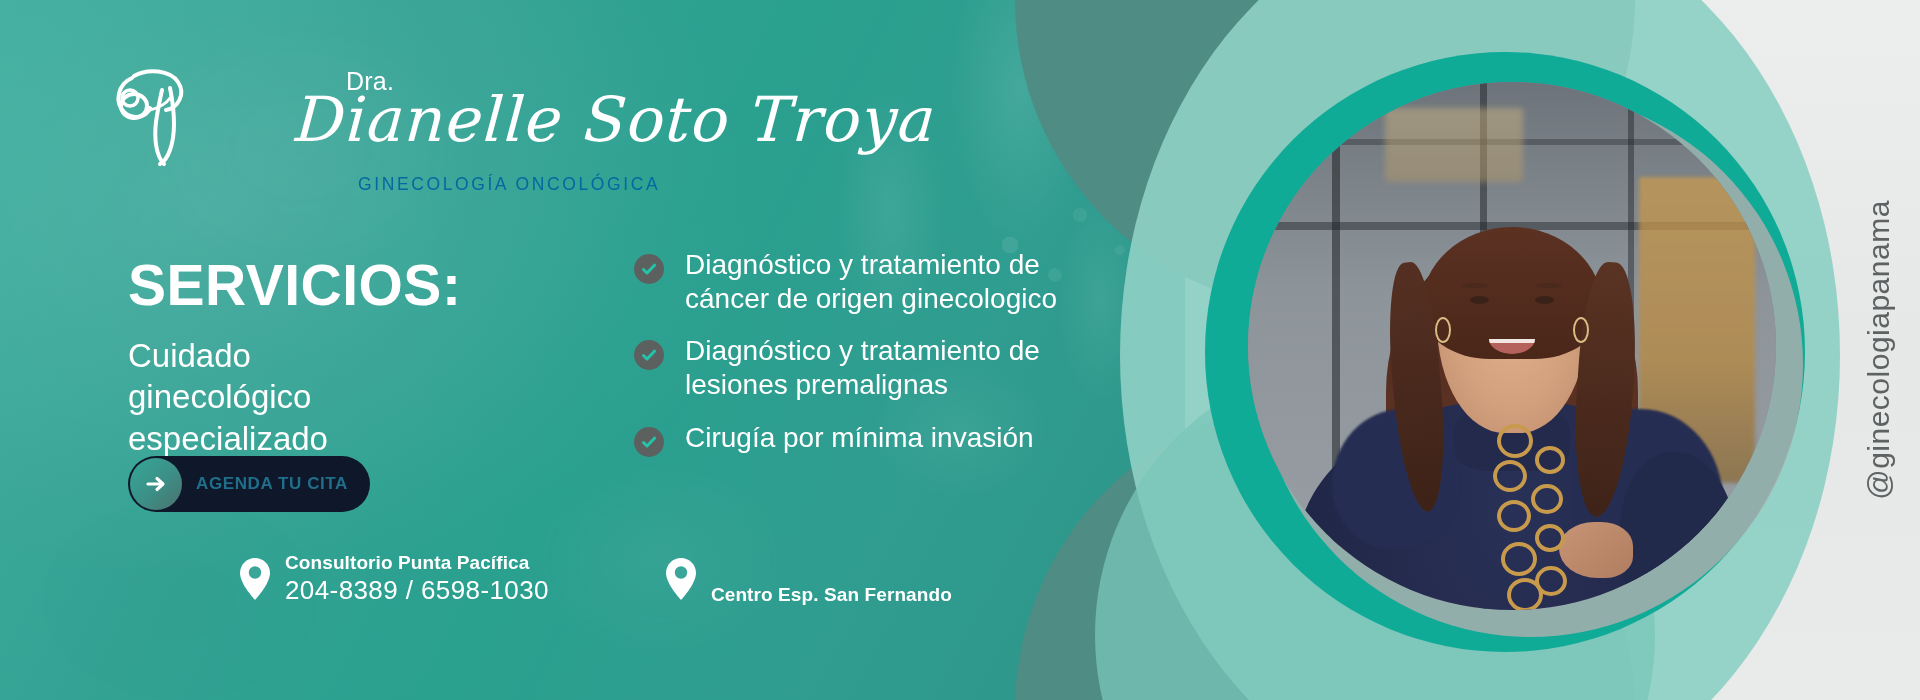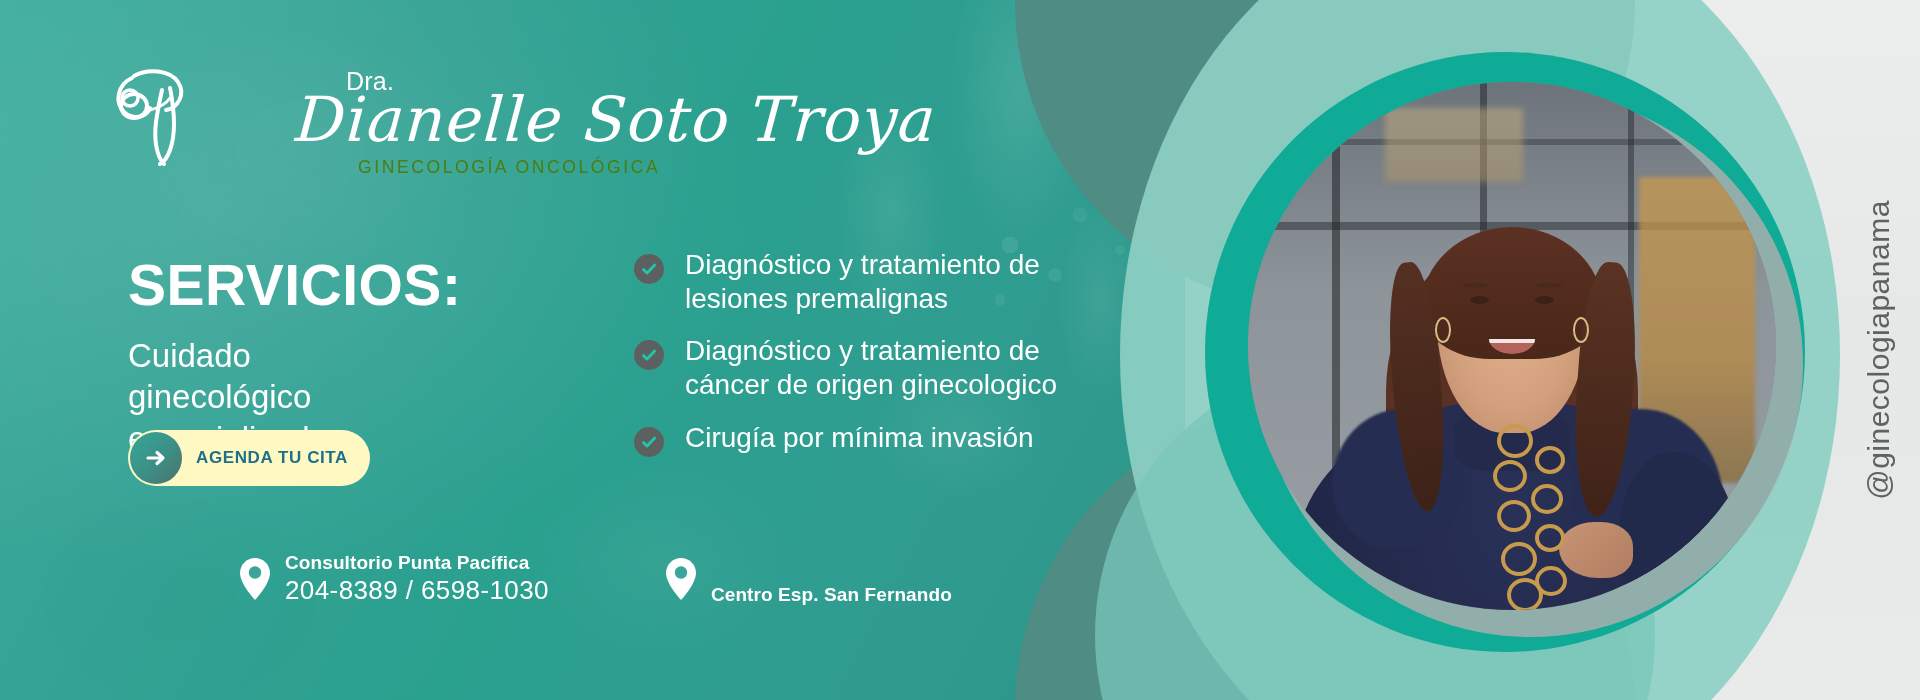--- a/index.html
+++ b/index.html
@@ -298,23 +298,23 @@
     font-family: "DejaVu Serif", serif;
     font-style: italic;
     font-size: 62px;
     color: #ffffff;
     letter-spacing: 1px;
     white-space: nowrap;
     transform: skewX(-4deg);
   }
   .logo-sub {
     position: absolute;
-    left: 250px; top: 102px;
+    left: 250px; top: 119px;
     font-size: 17.5px;
-    color: #4d7c0f;
+    color: #0369a1;
     letter-spacing: 2.6px;
     white-space: nowrap;
   }
 
   
   .servicios-title {
     position: absolute;
     left: 128px; top: 252px;
     font-size: 57px;
     font-weight: bold;
@@ -326,23 +326,23 @@
     left: 128px; top: 335px;
     font-size: 33px;
     color: #ffffff;
     line-height: 1.25;
     max-width: 310px;
   }
 
   
   .cta {
     position: absolute;
-    left: 128px; top: 430px;
+    left: 128px; top: 456px;
     width: 242px; height: 56px;
-    background: #fef9c3;
+    background: #0f172a;
     border-radius: 28px;
     display: flex;
     align-items: center;
     cursor: pointer;
   }
   .cta-circle {
     width: 52px; height: 52px;
     margin-left: 2px;
     border-radius: 50%;
     background: linear-gradient(135deg, #35a797 0%, #3c8f86 55%, #4f6f6d 100%);
@@ -509,29 +509,29 @@
     <span class="cta-label">AGENDA TU CITA</span>
   </div>
 
   <div class="svc-list">
     <div class="svc-item">
       <span class="svc-check">
         <svg width="20" height="20" viewBox="0 0 20 20">
           <path d="M4.5 10.5 L8 14 L15.5 6.2" stroke="#23c4aa" stroke-width="3" fill="none" stroke-linecap="round" stroke-linejoin="round"></path>
         </svg>
       </span>
-      <span class="svc-text">Diagnóstico y tratamiento de lesiones premalignas</span>
+      <span class="svc-text">Diagnóstico y tratamiento de cáncer de origen ginecologico</span>
     </div>
     <div class="svc-item">
       <span class="svc-check">
         <svg width="20" height="20" viewBox="0 0 20 20">
           <path d="M4.5 10.5 L8 14 L15.5 6.2" stroke="#23c4aa" stroke-width="3" fill="none" stroke-linecap="round" stroke-linejoin="round"></path>
         </svg>
       </span>
-      <span class="svc-text">Diagnóstico y tratamiento de cáncer de origen ginecologico</span>
+      <span class="svc-text">Diagnóstico y tratamiento de lesiones premalignas</span>
     </div>
     <div class="svc-item">
       <span class="svc-check">
         <svg width="20" height="20" viewBox="0 0 20 20">
           <path d="M4.5 10.5 L8 14 L15.5 6.2" stroke="#23c4aa" stroke-width="3" fill="none" stroke-linecap="round" stroke-linejoin="round"></path>
         </svg>
       </span>
       <span class="svc-text">Cirugía por mínima invasión</span>
     </div>
   </div>

